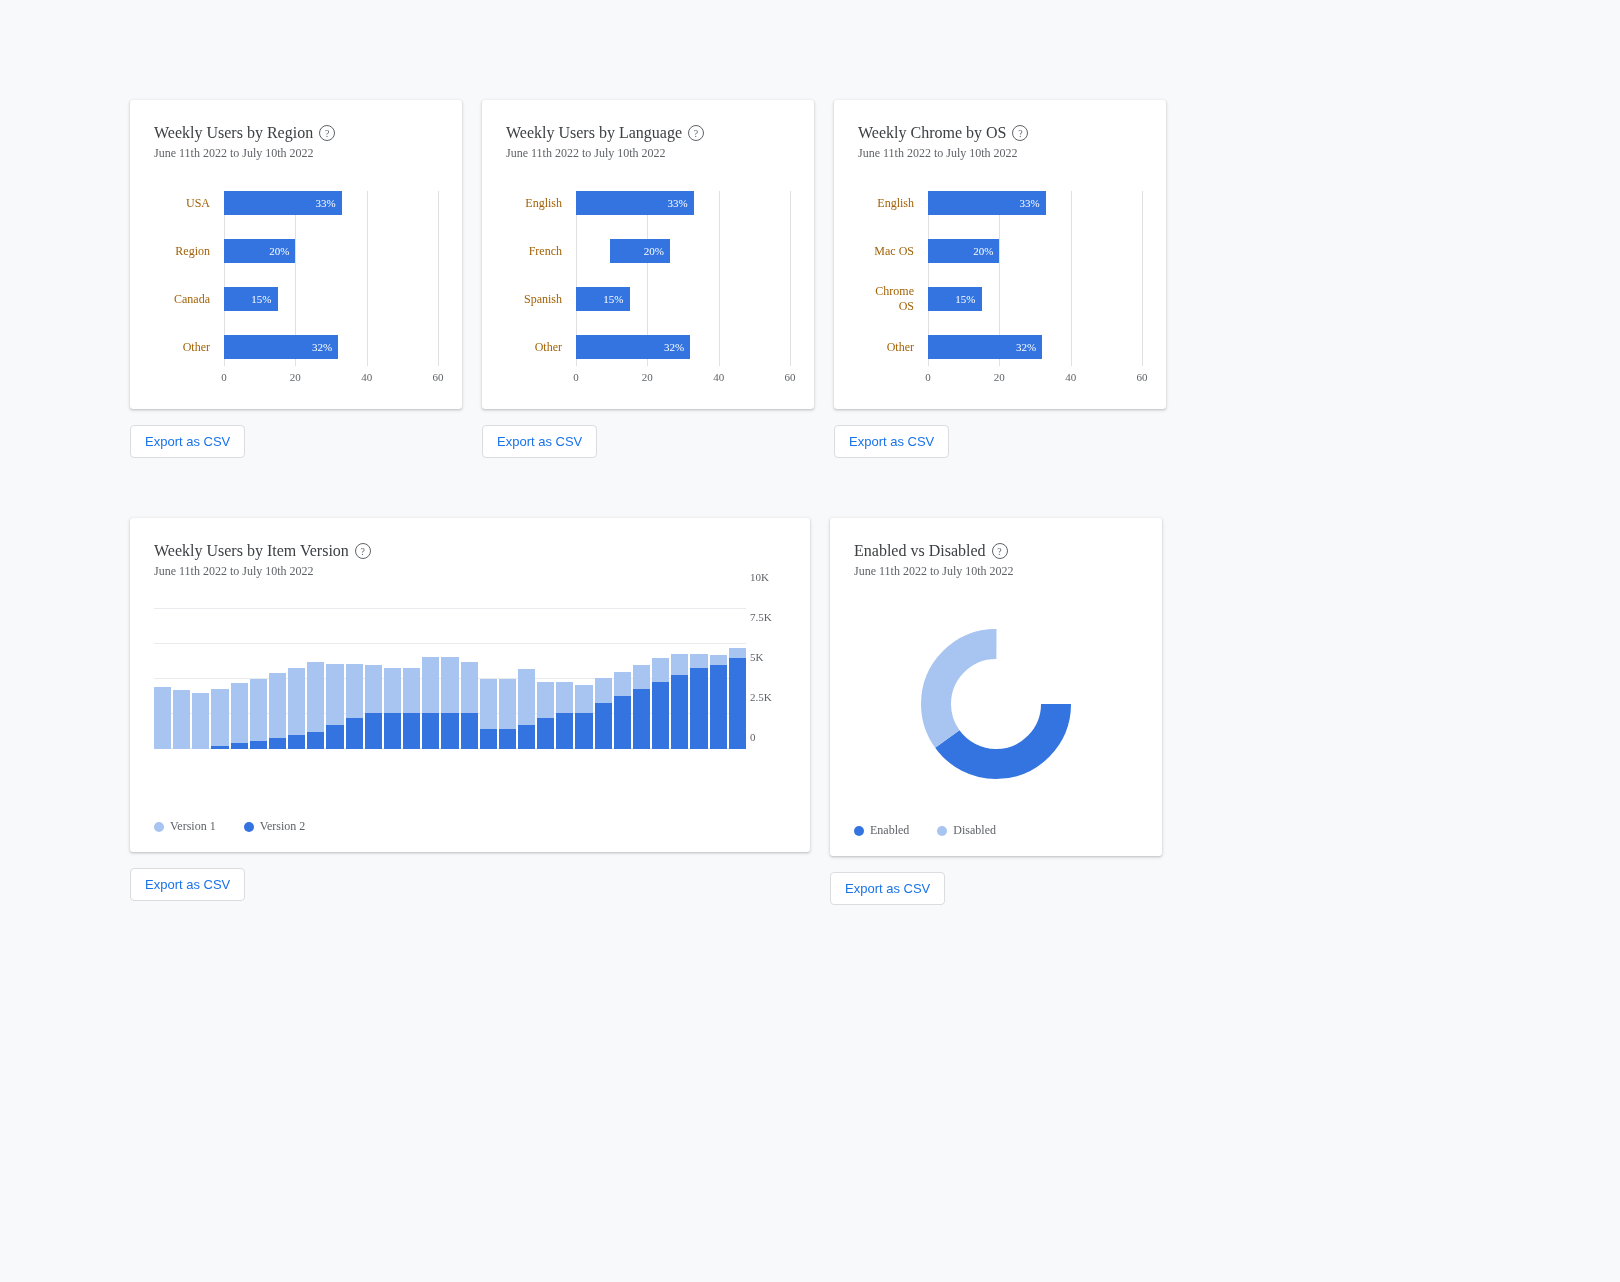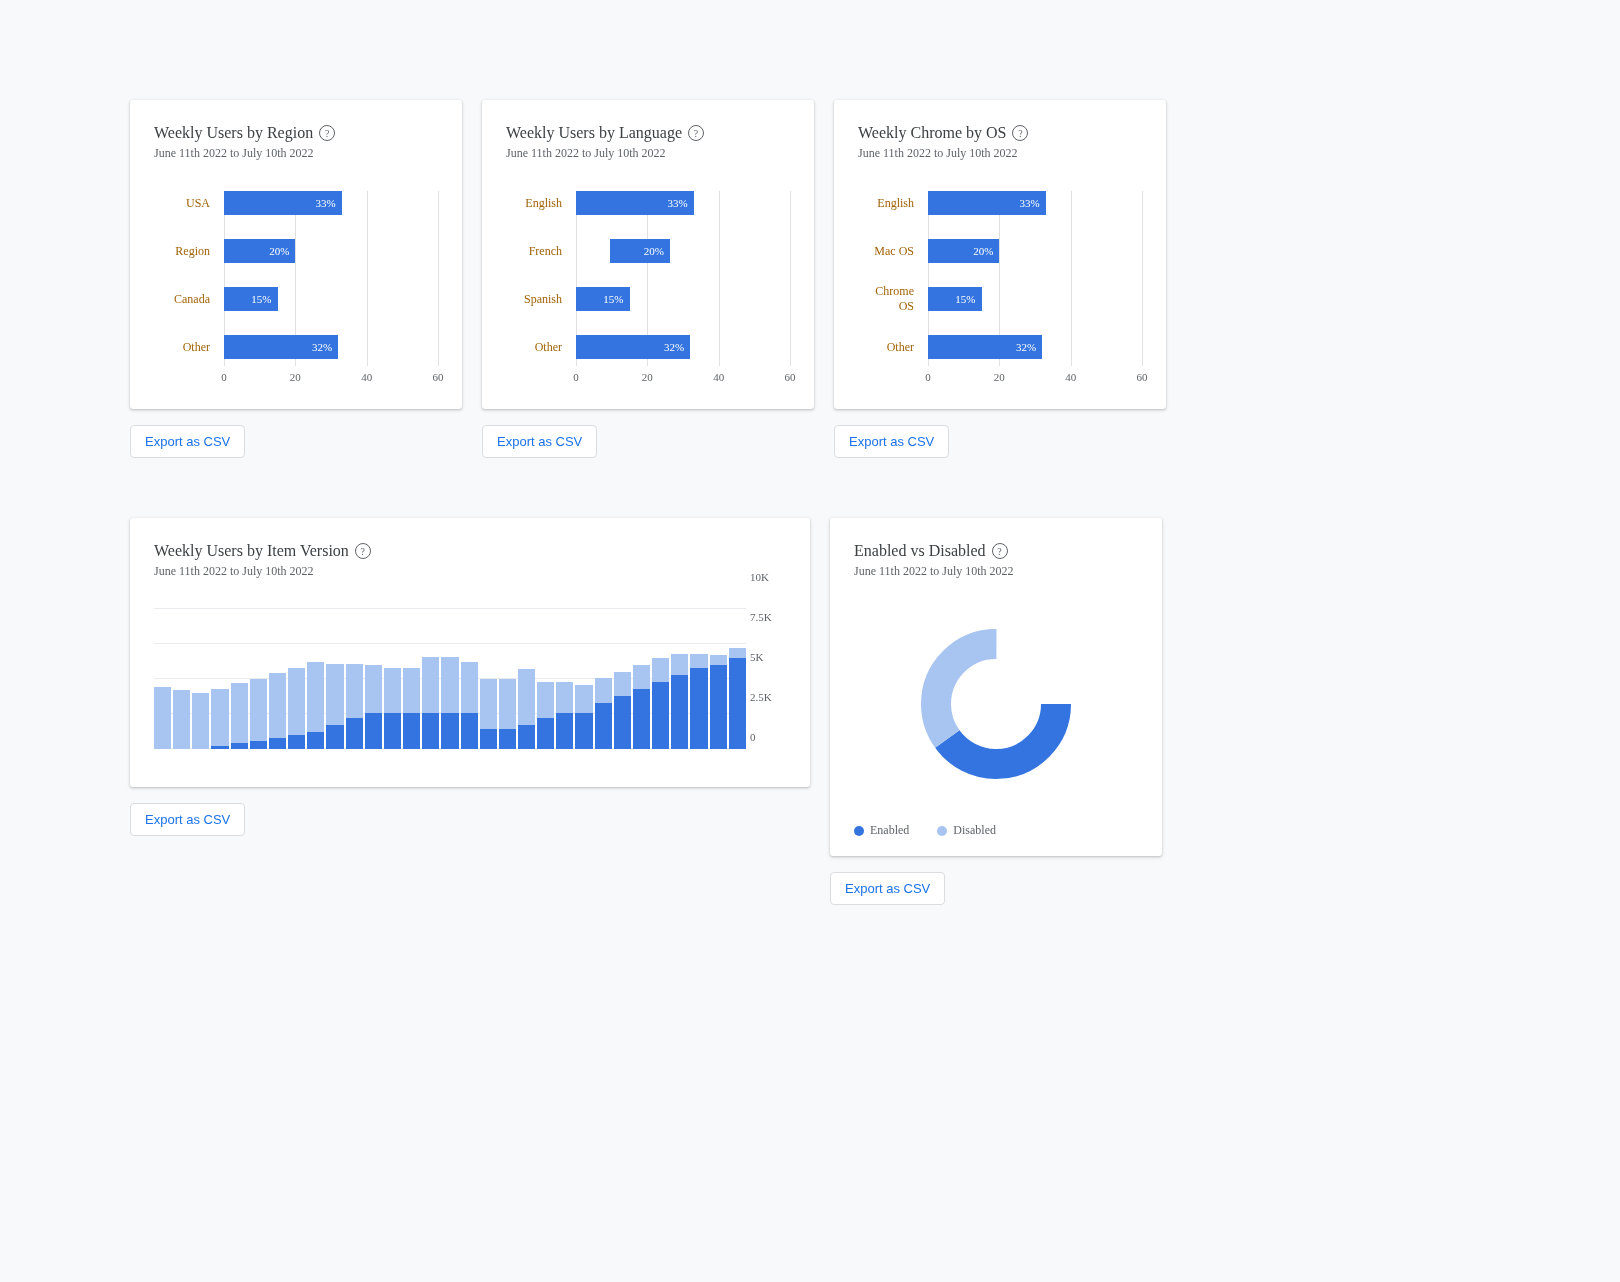--- a/index.html
+++ b/index.html
@@ -359,20 +359,30 @@
             <div class="stacked-col">
               <div class="seg-v2" style="height: 84px;"></div>
               <div class="seg-v1" style="height: 9.8px;"></div>
             </div>
             <div class="stacked-col">
               <div class="seg-v2" style="height: 91px;"></div>
               <div class="seg-v1" style="height: 9.8px;"></div>
             </div>
           </div>
         </div>
+      <div class="legend">
+        <div class="legend-item">
+            <span class="legend-dot dot-light"></span>
+            <span>Version 1</span>
+          </div>
+        <div class="legend-item">
+            <span class="legend-dot dot-blue"></span>
+            <span>Version 2</span>
+          </div>
+      </div>
     </div>
     <button class="export-btn">Export as CSV</button>
   </div>
 
   <div class="col">
     <div class="card card-sm">
       <div class="title-row">
         <span class="title">Enabled vs Disabled</span>
         <span class="help-icon">?</span>
       </div>

